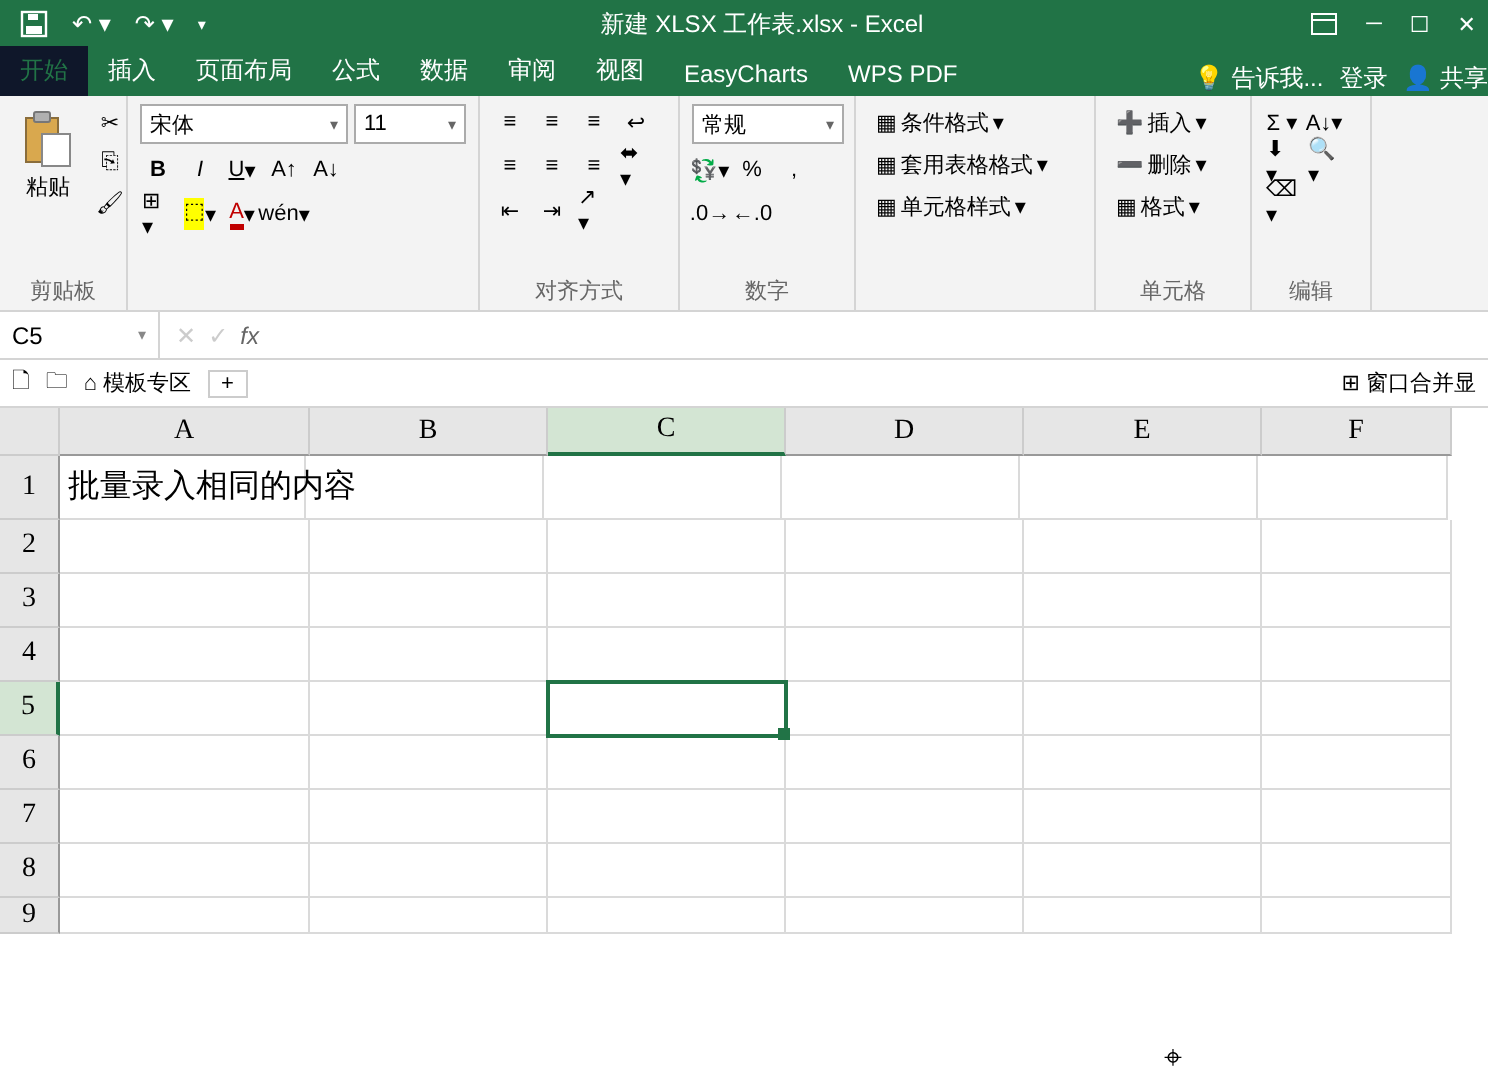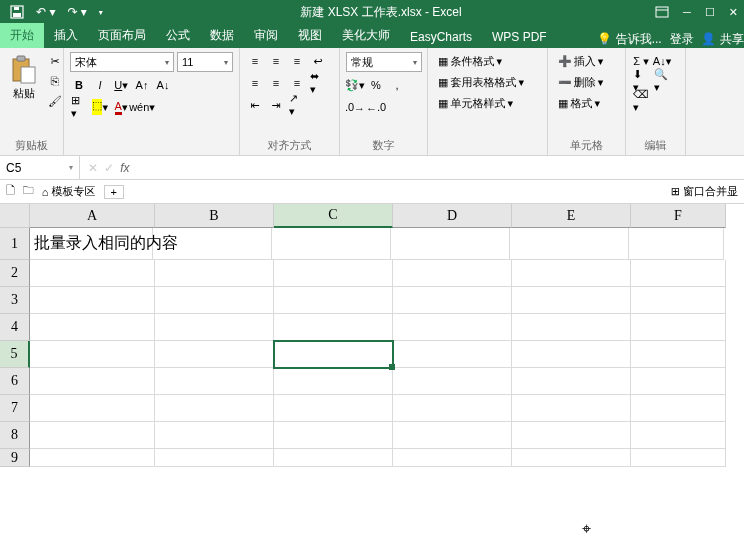--- a/index.html
+++ b/index.html
@@ -7,21 +7,21 @@
 
 .titlebar { background: #217346; height: 24px; display: flex; align-items: center; padding: 0 6px; color: #fff; }
 .titlebar .qat { display: flex; gap: 4px; align-items: center; }
 .titlebar .qat span { padding: 2px 4px; cursor: pointer; }
 .titlebar .title { flex: 1; text-align: center; font-size: 12px; }
 .titlebar .wincontrols { display: flex; gap: 14px; align-items: center; }
 .titlebar .wincontrols span { cursor: pointer; font-size: 11px; }
 
 .tabs { background: #217346; height: 24px; display: flex; align-items: flex-end; color: #fff; font-size: 12px; }
 .tabs .tab { padding: 4px 10px; cursor: pointer; }
-.tabs .tab.active { background: #86efac; color: #217346; }
+.tabs .tab.active { background: #0f172a; color: #217346; }
 .tabs .right { margin-left: auto; display: flex; align-items: center; gap: 8px; padding-right: 0; }
 .tabs .right span { cursor: pointer; }
 
 .ribbon { background: #f3f3f3; height: 108px; border-bottom: 1px solid #d4d4d4; display: flex; }
 .group { border-right: 1px solid #d4d4d4; padding: 4px 6px 2px 6px; display: flex; flex-direction: column; justify-content: space-between; }
 .group-label { text-align: center; font-size: 11px; color: #666; padding-top: 2px; }
 .group-content { display: flex; gap: 4px; align-items: flex-start; flex: 1; }
 
 .bigbtn { display: flex; flex-direction: column; align-items: center; justify-content: center; padding: 2px 4px; cursor: pointer; }
 .bigbtn .icon { width: 28px; height: 32px; display: flex; align-items: center; justify-content: center; }
@@ -89,21 +89,20 @@
 </div>
 
 <div class="tabs">
   <div class="tab active">开始</div>
   <div class="tab">插入</div>
   <div class="tab">页面布局</div>
   <div class="tab">公式</div>
   <div class="tab">数据</div>
   <div class="tab">审阅</div>
   <div class="tab">视图</div>
-  <div class="tab">美化大师</div>
   <div class="tab">EasyCharts</div>
   <div class="tab">WPS PDF</div>
   <div class="right">
     <span>💡 <span>告诉我...</span></span>
     <span>登录</span>
     <span>👤 <span>共享</span></span>
   </div>
 </div>
 
 <div class="ribbon">

